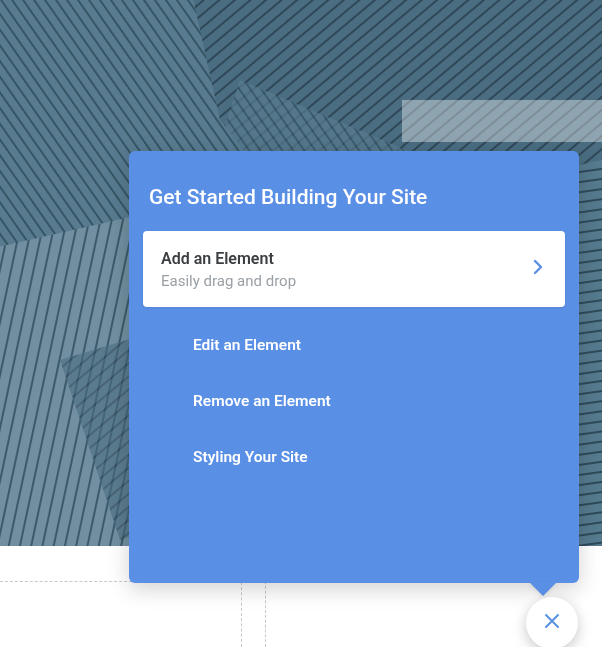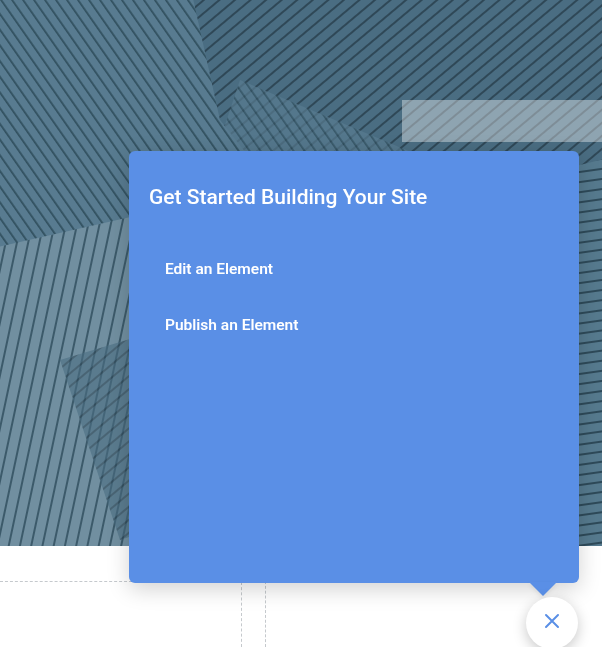--- a/index.html
+++ b/index.html
@@ -87,20 +87,21 @@
     position: absolute;
     right: 22px; top: 50%;
     transform: translateY(-50%);
   }
   .item {
     color: #fff;
     font-size: 15.5px;
     font-weight: 600;
     padding: 19px 0 19px 36px;
     cursor: pointer;
+    margin-left: 28px;
   }
   .items-wrap { padding-top: 10px; }
   .close-fab {
     position: absolute;
     right: 24px; top: 597px;
     width: 52px; height: 52px;
     border-radius: 50%;
     background: #fff;
     box-shadow: 0 4px 14px rgba(0,0,0,0.22);
     display: flex;
@@ -146,24 +147,34 @@
 
   <div class="overlay-box"></div>
 
   <div class="drop-area">
     <div class="drop-sep"></div>
   </div>
 
   <div class="popover">
     <div class="popover-title">Get Started Building Your Site</div>
 
+    <div class="item-selected">
+      <div class="t1">Add an Element</div>
+      <div class="t2">Easily drag and drop</div>
+      <span class="chev">
+        <svg width="10" height="16" viewBox="0 0 10 16">
+            <path d="M2 2 L8 8 L2 14" fill="none" stroke="#5a8fe6" stroke-width="2.4" stroke-linecap="round" stroke-linejoin="round"></path>
+          </svg>
+      </span>
+    </div>
 
     <div class="items-wrap">
       <div class="item">Edit an Element</div>
-      <div class="item">Publish an Element</div>
+      <div class="item">Remove an Element</div>
+      <div class="item">Styling Your Site</div>
     </div>
 
     <div class="popover-tail"></div>
   </div>
 
   <div class="close-fab">
     <span>
       <svg width="20" height="20" viewBox="0 0 20 20">
           <path d="M4 4 L16 16 M16 4 L4 16" stroke="#5a8fe6" stroke-width="2" stroke-linecap="round"></path>
         </svg>

